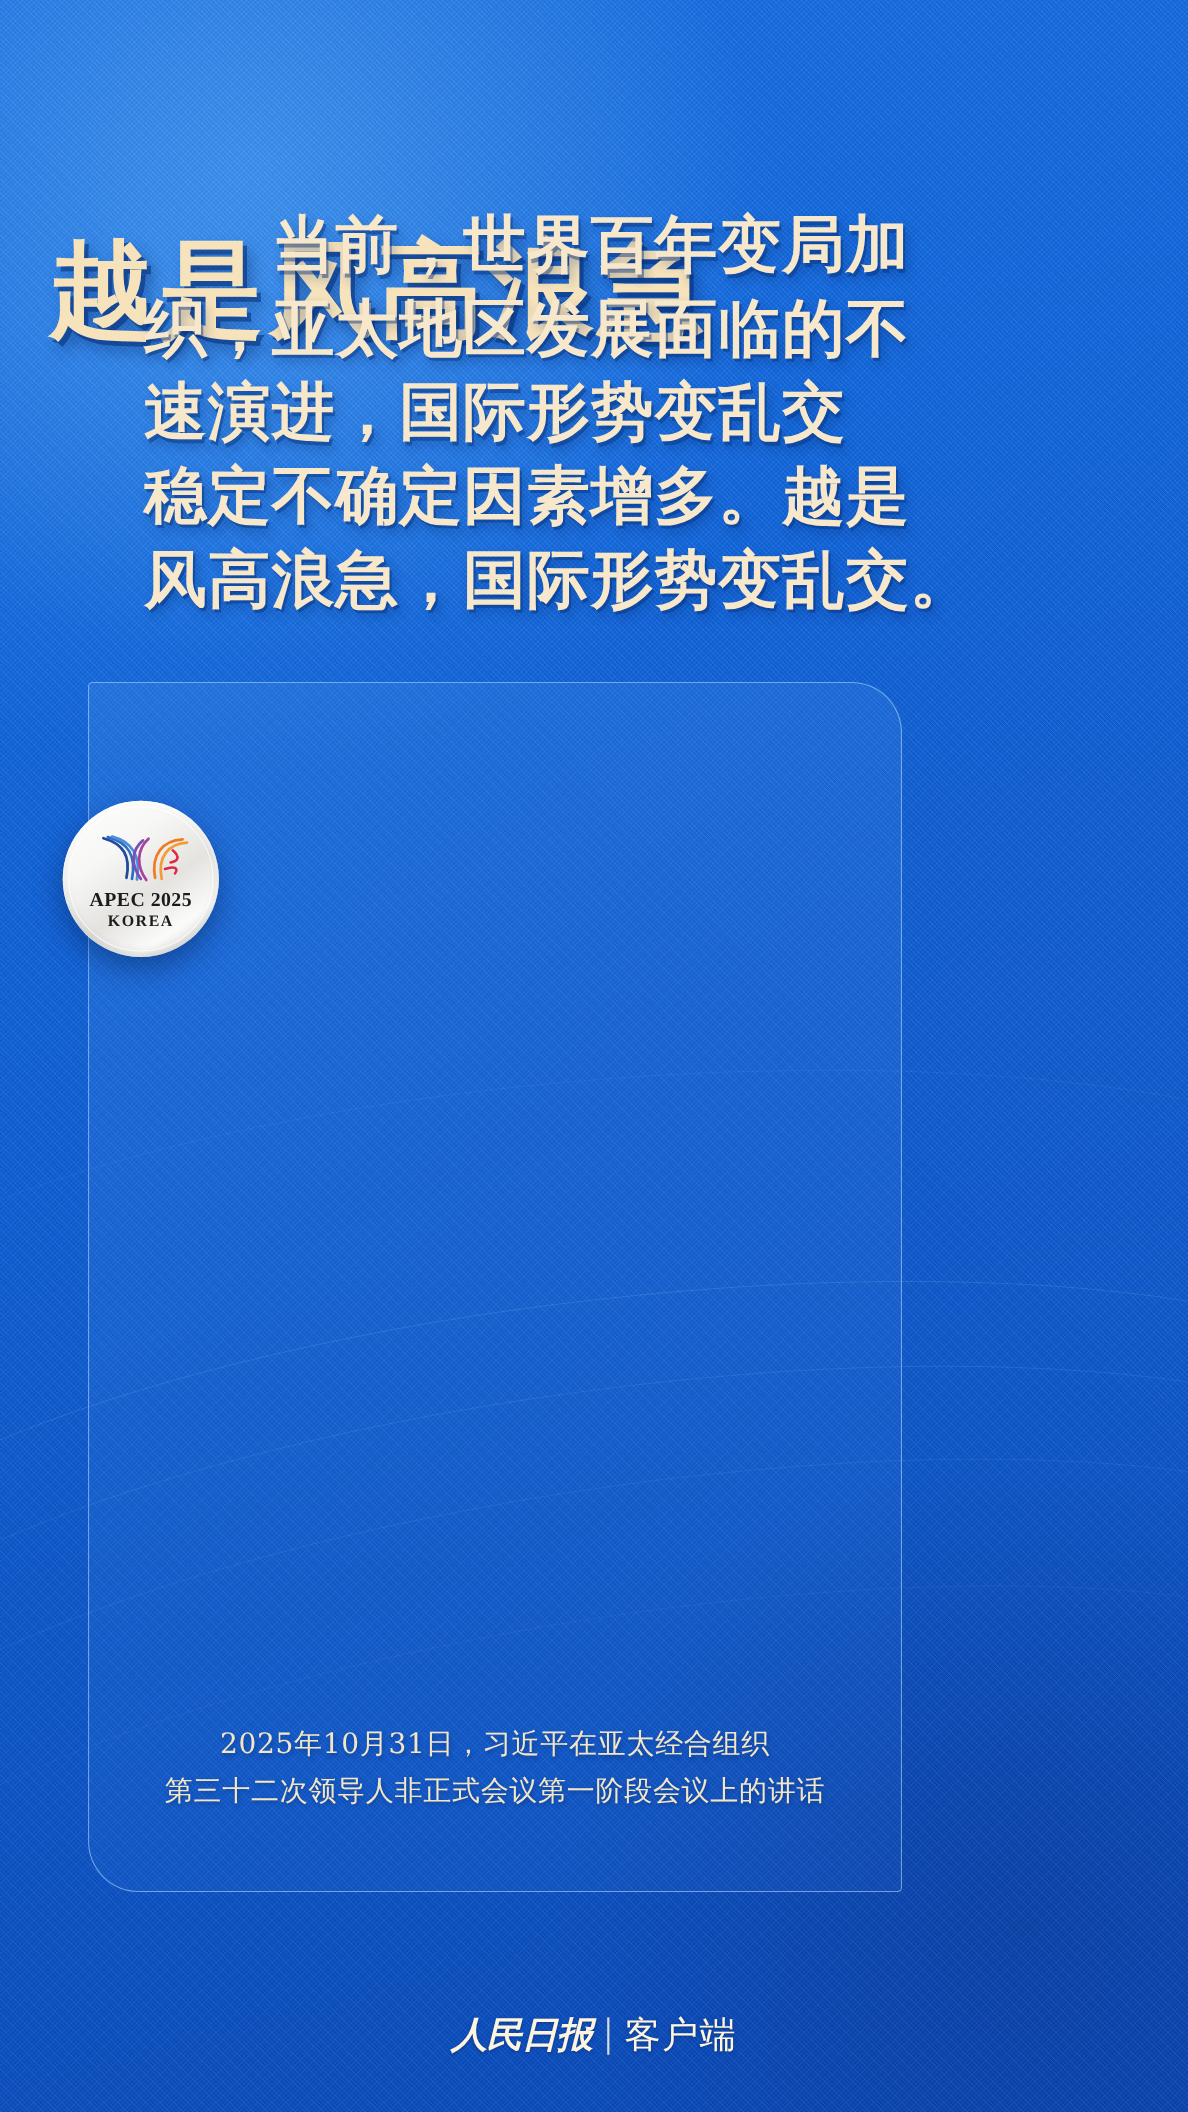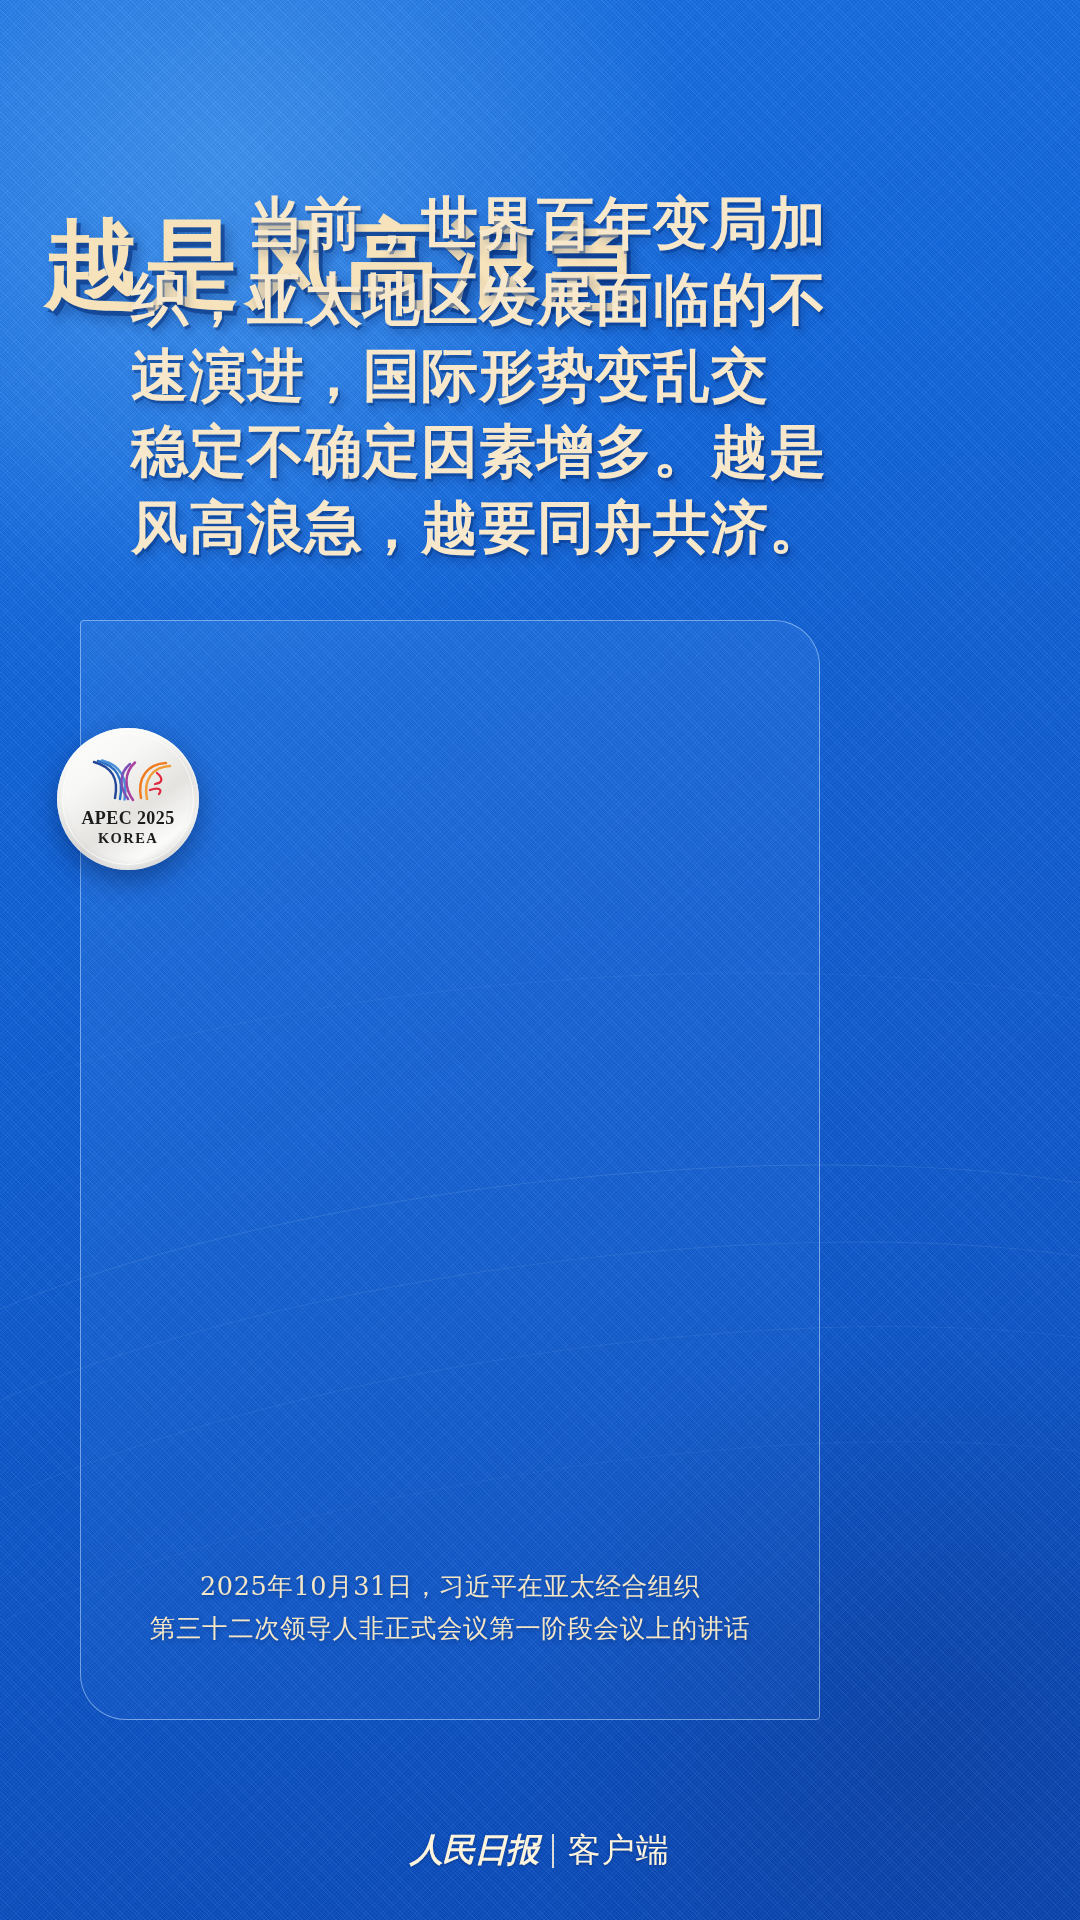--- a/index.html
+++ b/index.html
@@ -252,21 +252,21 @@
     </svg>
     <div class="apec-txt" id="apec-name">APEC 2025</div>
     <div class="apec-txt" id="apec-country">KOREA</div>
   </div>
 
   <div id="quote-body">
     <div class="q-line">　　当前，世界百年变局加</div>
     <div class="q-line">织，亚太地区发展面临的不</div>
     <div class="q-line">速演进，国际形势变乱交</div>
     <div class="q-line">稳定不确定因素增多。越是</div>
-    <div class="q-line">风高浪急，越要同舟共济。</div>
+    <div class="q-line">风高浪急，国际形势变乱交。</div>
   </div>
 
   <div id="attribution">
     <div class="attr-line">2025年10月31日，习近平在亚太经合组织</div>
     <div class="attr-line">第三十二次领导人非正式会议第一阶段会议上的讲话</div>
   </div>
 
   <div id="footer-logo">
     <span id="brand-masthead">人民日报</span>
     <span id="brand-divider"></span>

